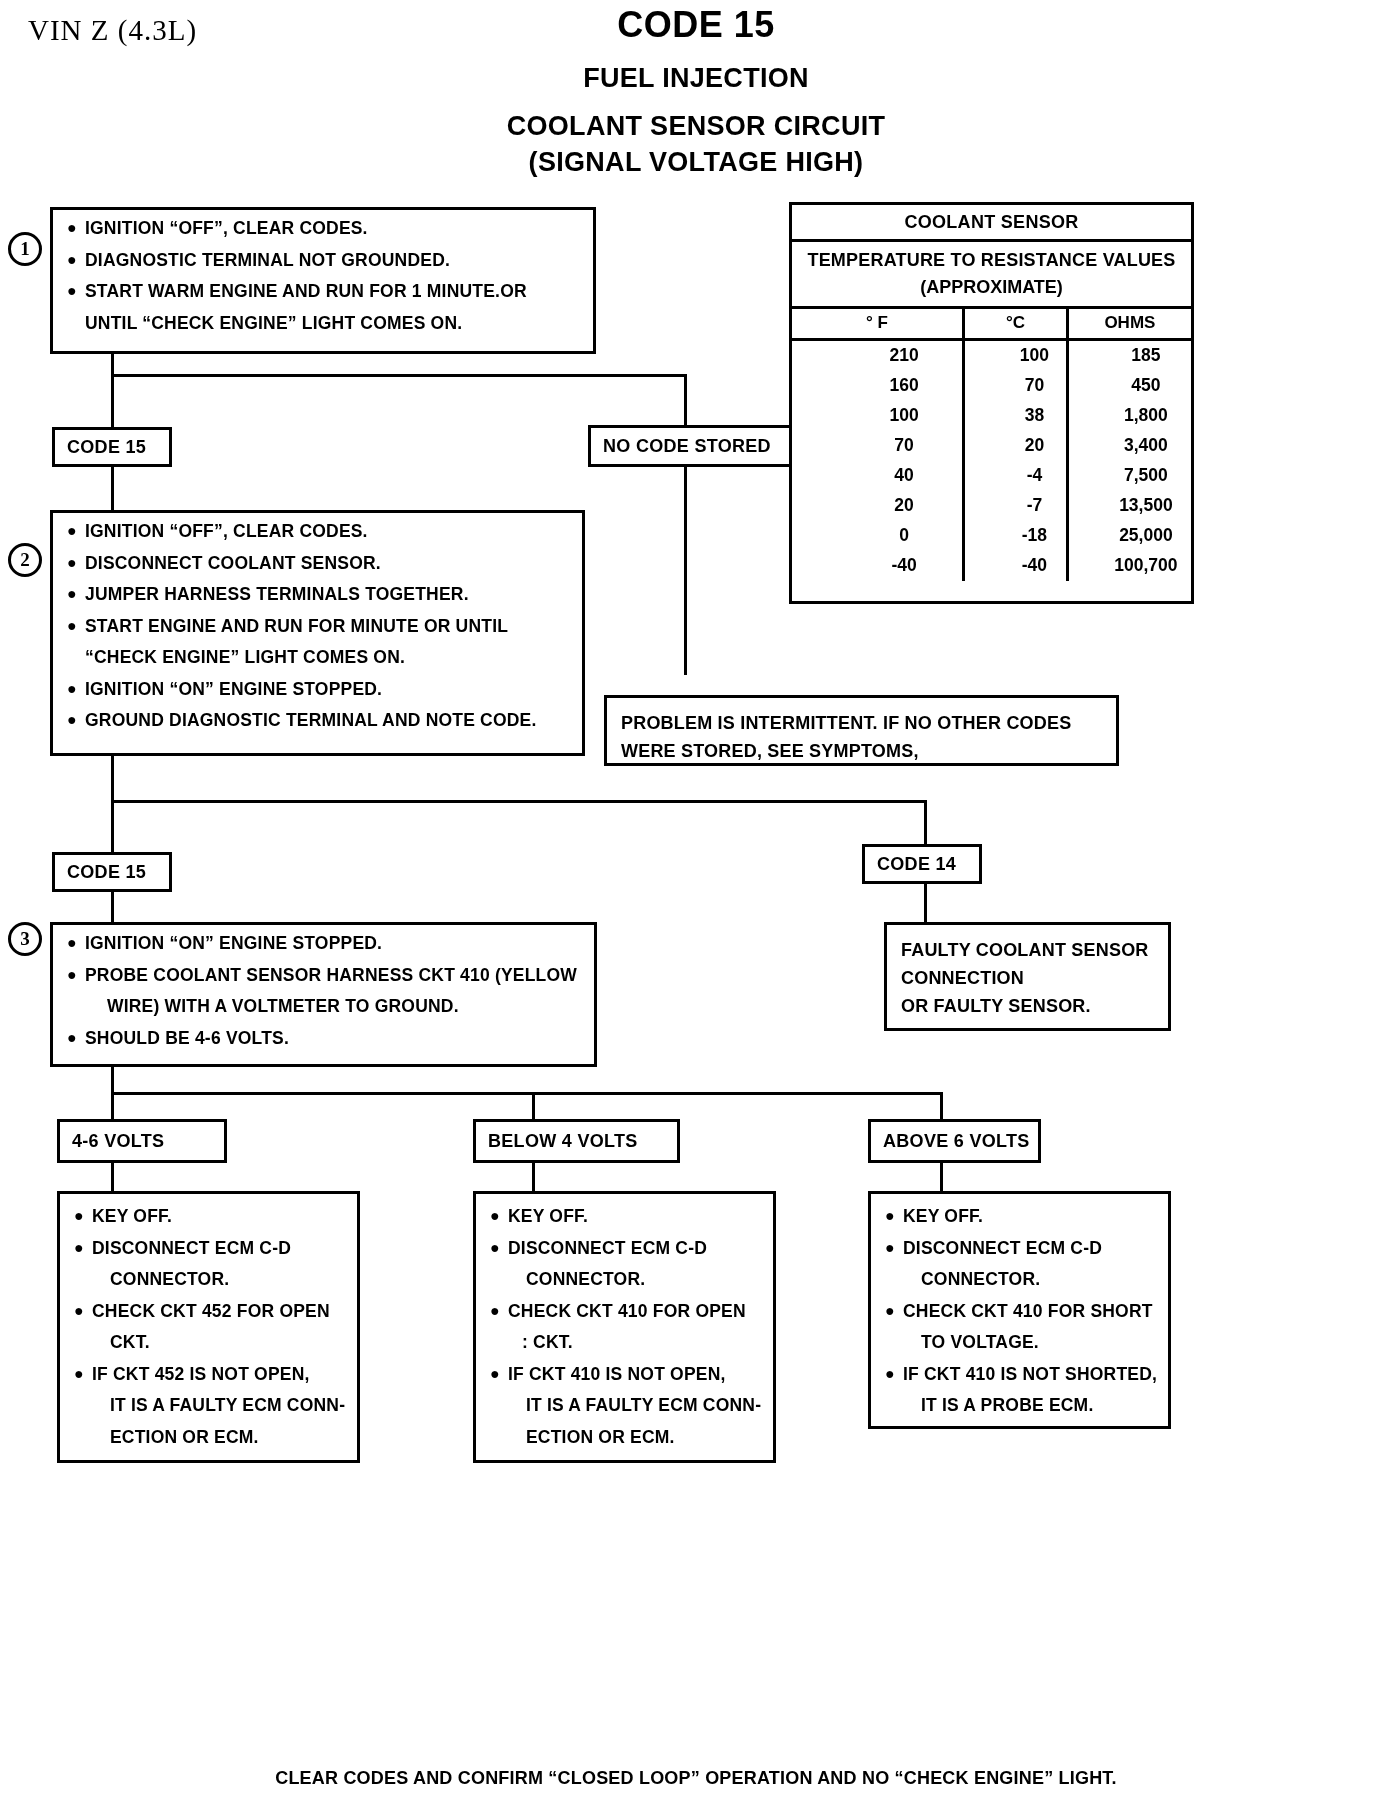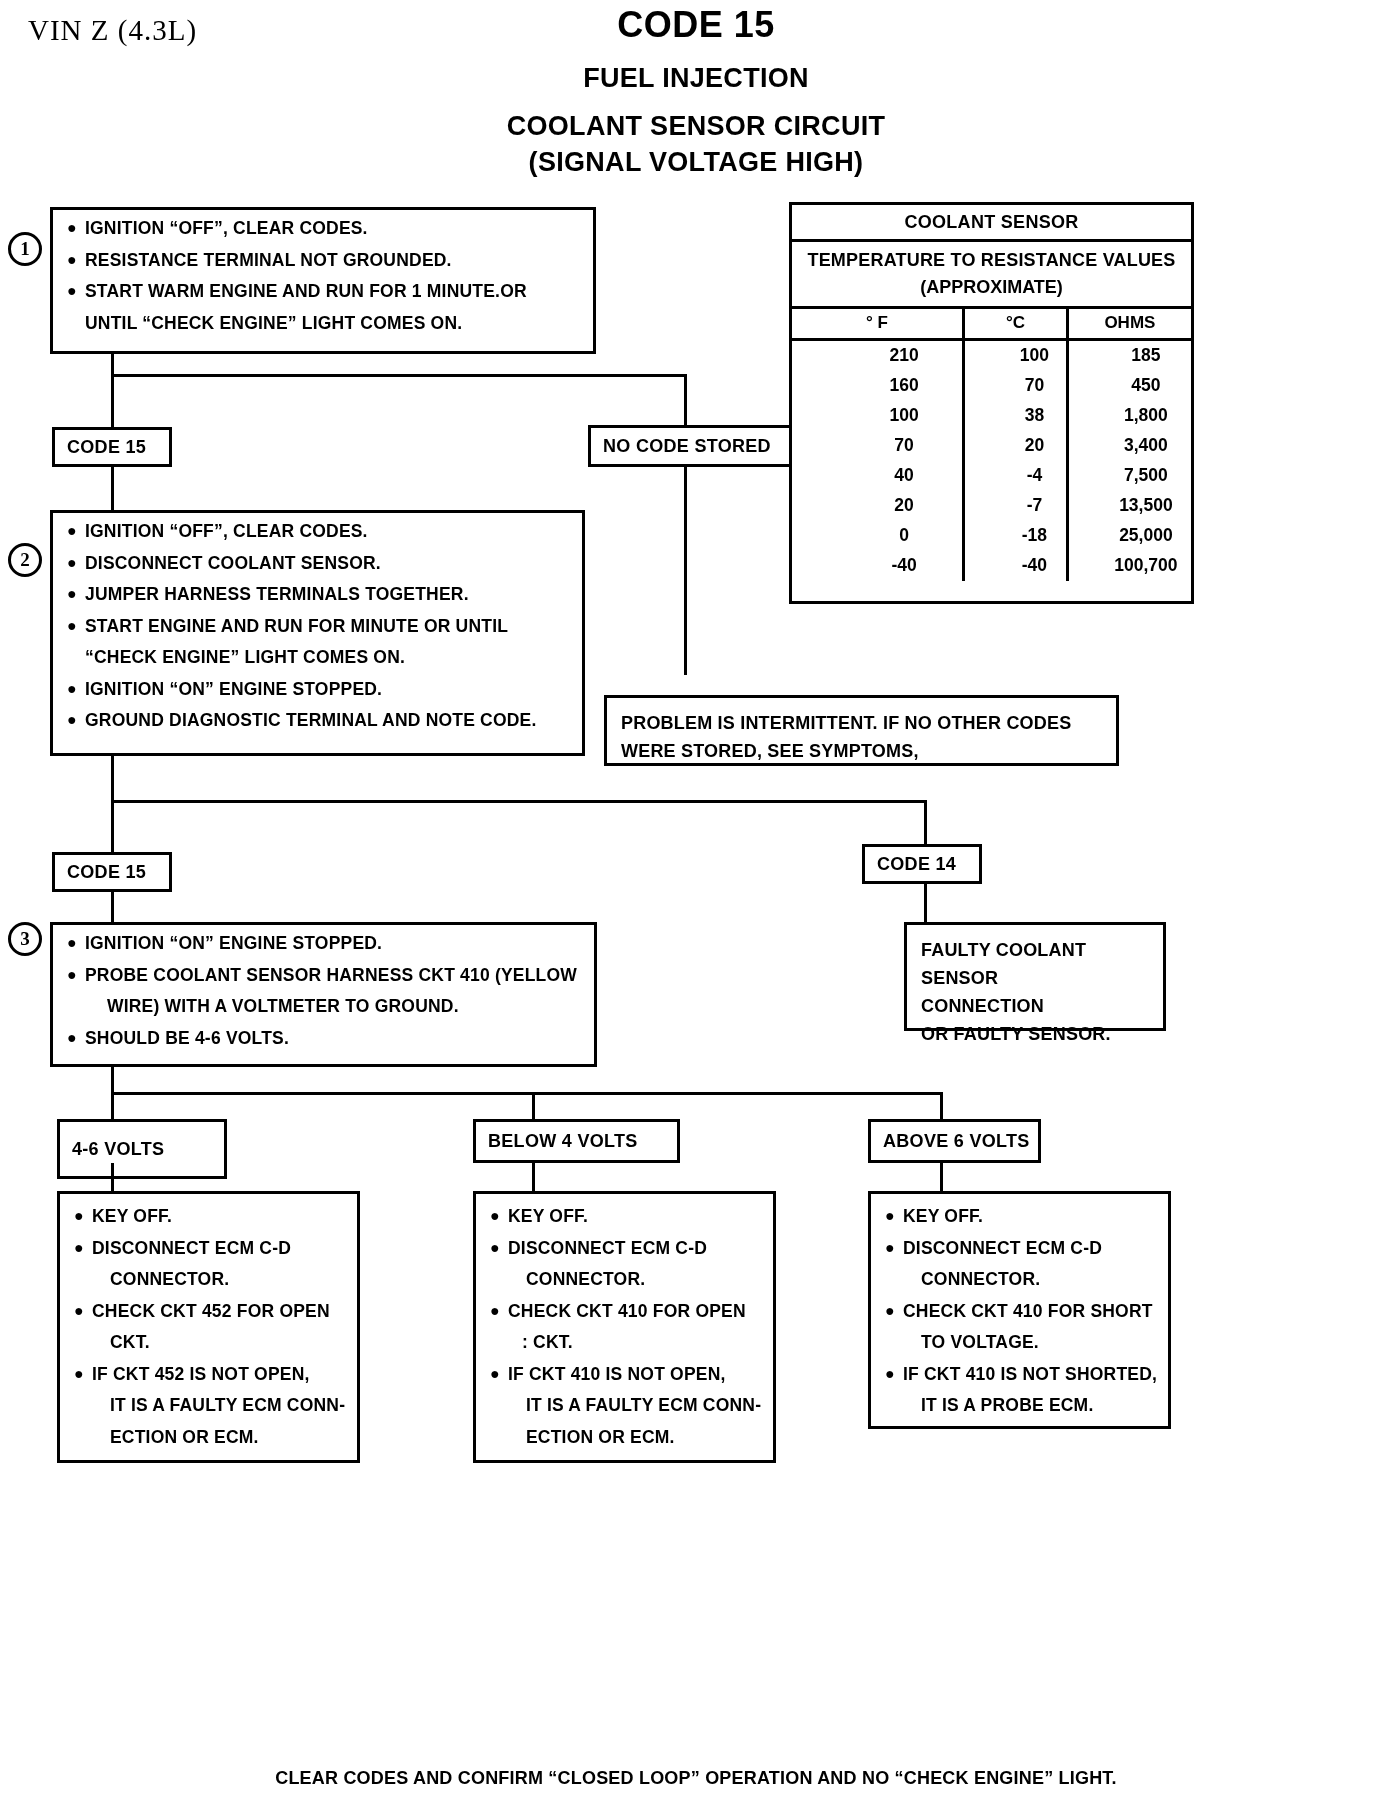--- a/index.html
+++ b/index.html
@@ -166,21 +166,21 @@
 
 <div class="abs step-circle" style="left:8px; top:232px;">1</div>
 
 <div class="abs box step-box" id="step1-box" style="left:50px; top:207px; width:546px; height:147px;">
   <div class="bullet-line">
       <span class="bullet-dot">●</span>
       <span class="bullet-txt">IGNITION “OFF”, CLEAR CODES.</span>
     </div>
   <div class="bullet-line">
       <span class="bullet-dot">●</span>
-      <span class="bullet-txt">RESISTANCE TERMINAL NOT GROUNDED.</span>
+      <span class="bullet-txt">DIAGNOSTIC TERMINAL NOT GROUNDED.</span>
     </div>
   <div class="bullet-line">
       <span class="bullet-dot">●</span>
       <span class="bullet-txt">START  WARM ENGINE AND RUN FOR 1 MINUTE.OR</span>
     </div>
   <div class="bullet-line">
       <span class="bullet-dot blank">●</span>
       <span class="bullet-txt">UNTIL “CHECK ENGINE” LIGHT COMES ON.</span>
     </div>
 </div>
@@ -260,33 +260,33 @@
   <div class="bullet-line" style="padding-left:22px;">
       <span class="bullet-dot blank">●</span>
       <span class="bullet-txt">WIRE) WITH A VOLTMETER TO GROUND.</span>
     </div>
   <div class="bullet-line">
       <span class="bullet-dot">●</span>
       <span class="bullet-txt">SHOULD BE 4-6 VOLTS.</span>
     </div>
 </div>
 
-<div class="abs text-box" style="left:904px; top:922px; width:262px; height:109px;">
+<div class="abs text-box" style="left:884px; top:922px; width:287px; height:109px;">
   <div>FAULTY COOLANT SENSOR</div>
   <div>CONNECTION</div>
   <div>OR FAULTY SENSOR.</div>
 </div>
 
 <div class="abs ln-v" style="left:111px; top:1067px; height:27px;"></div>
 <div class="abs ln-h" style="left:111px; top:1092px; width:832px;"></div>
 <div class="abs ln-v" style="left:111px; top:1092px; height:27px;"></div>
 <div class="abs ln-v" style="left:532px; top:1092px; height:27px;"></div>
 <div class="abs ln-v" style="left:940px; top:1092px; height:27px;"></div>
 
-<div class="abs label-box" style="left:57px; top:1119px; width:170px; height:60px;">4-6   VOLTS</div>
+<div class="abs label-box" style="left:57px; top:1119px; width:170px; height:44px;">4-6   VOLTS</div>
 <div class="abs label-box" style="left:473px; top:1119px; width:207px; height:44px;">BELOW 4  VOLTS</div>
 <div class="abs label-box" style="left:868px; top:1119px; width:173px; height:44px;">ABOVE  6 VOLTS</div>
 
 <div class="abs ln-v" style="left:111px; top:1163px; height:30px;"></div>
 <div class="abs ln-v" style="left:532px; top:1163px; height:30px;"></div>
 <div class="abs ln-v" style="left:940px; top:1163px; height:30px;"></div>
 
 <div class="abs box step-box" style="left:57px; top:1191px; width:303px; height:272px; padding-top:14px;">
   <div class="bullet-line">
       <span class="bullet-dot">●</span>

